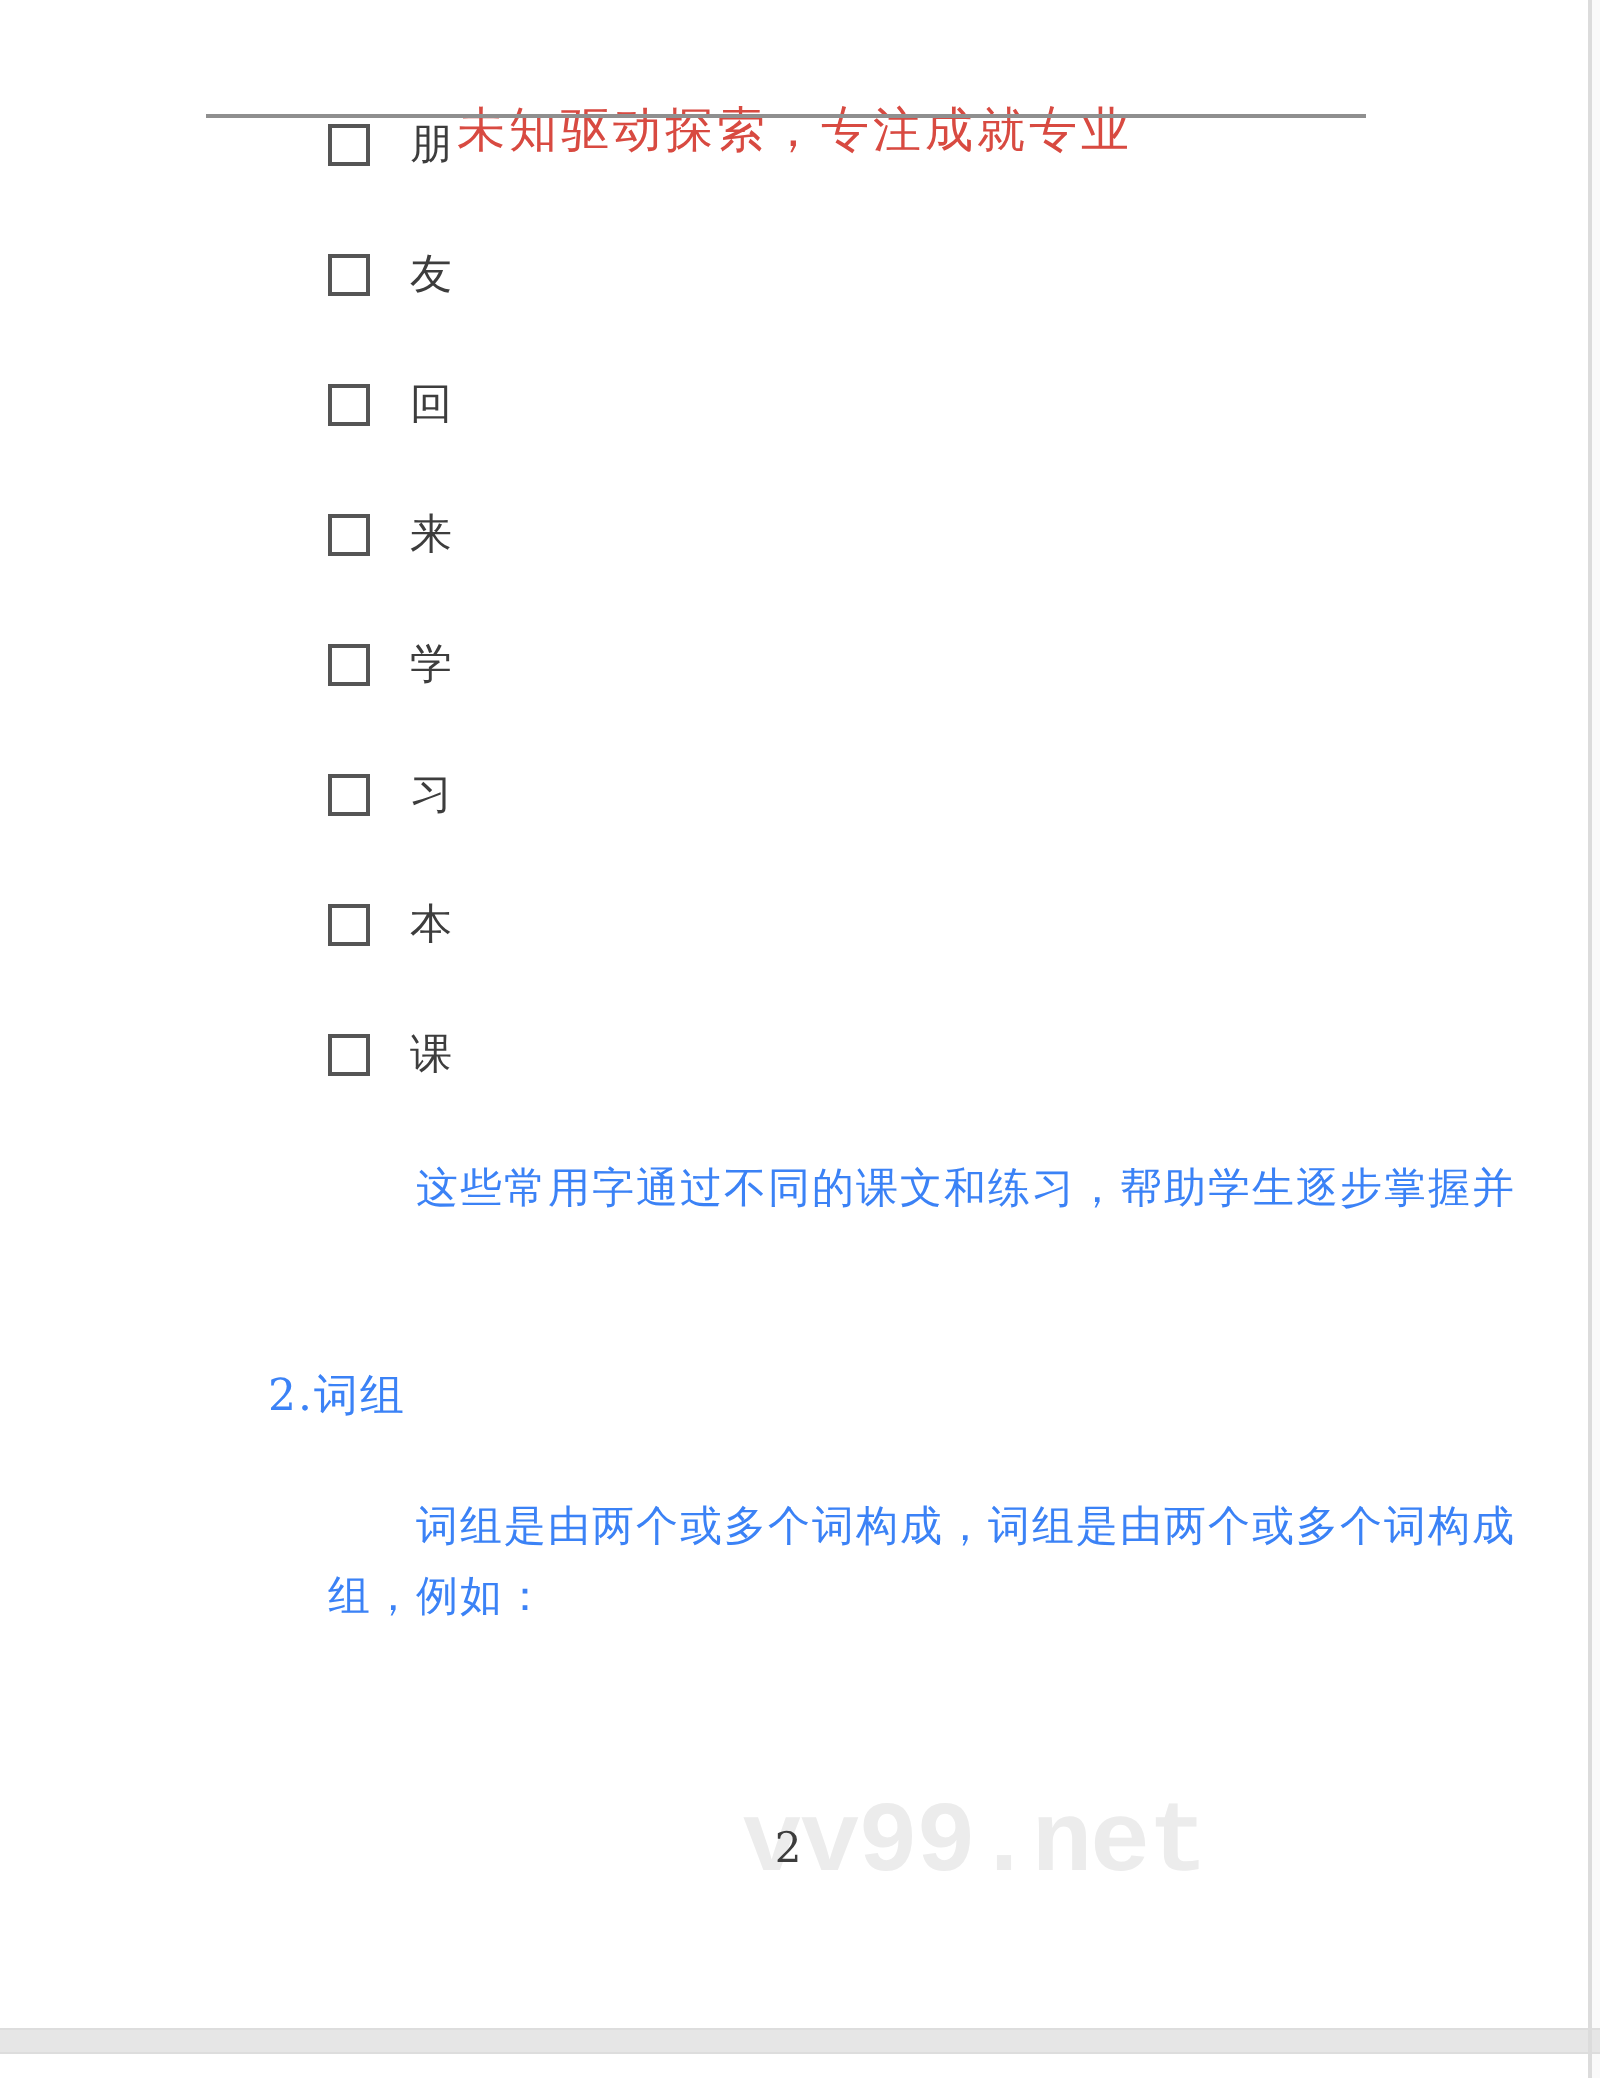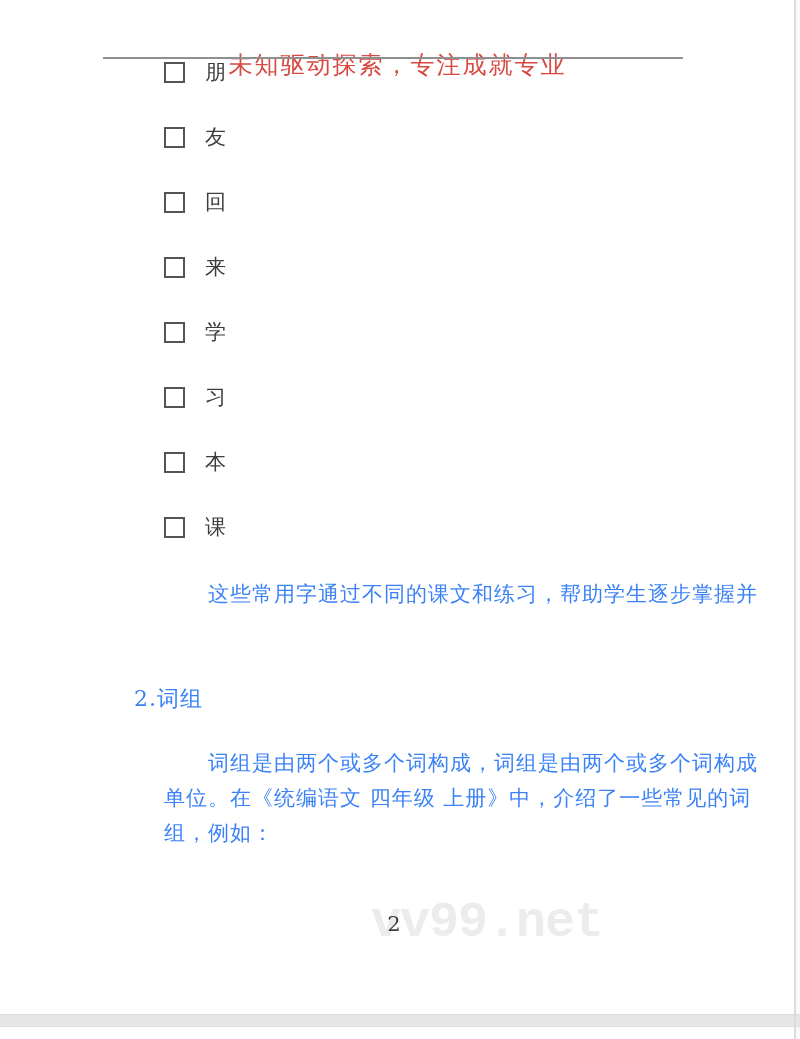--- a/index.html
+++ b/index.html
@@ -155,21 +155,20 @@
   </div>
 
   <div class="para" id="para1">
     <div class="line indent">这些常用字通过不同的课文和练习，帮助学生逐步掌握并</div>
   </div>
 
   <div class="section-heading">2.词组</div>
 
   <div class="para" id="para2">
     <div class="line indent">词组是由两个或多个词构成，词组是由两个或多个词构成</div>
-    <div class="line">单位。在《统编语文 四年级 上册》中，介绍了一些常见的词</div>
     <div class="line">组，例如：</div>
   </div>
 
   <div class="watermark">vv99.net</div>
   <div class="page-number">2</div>
 
   <div class="page-edge-line"></div>
 </div>
 
 </body></html>

